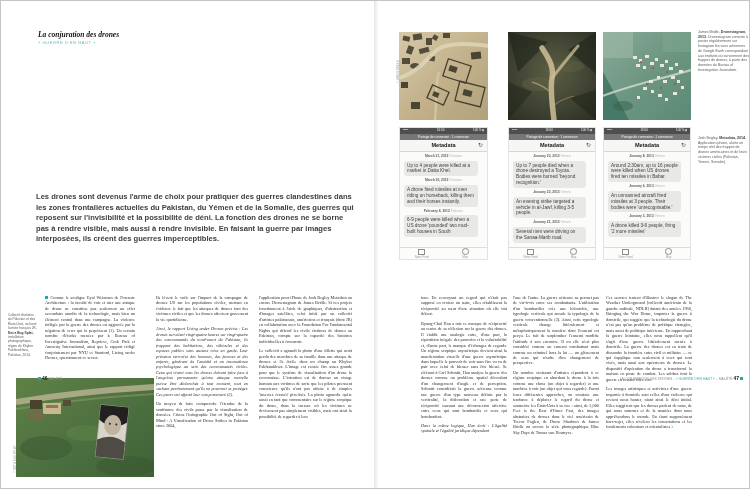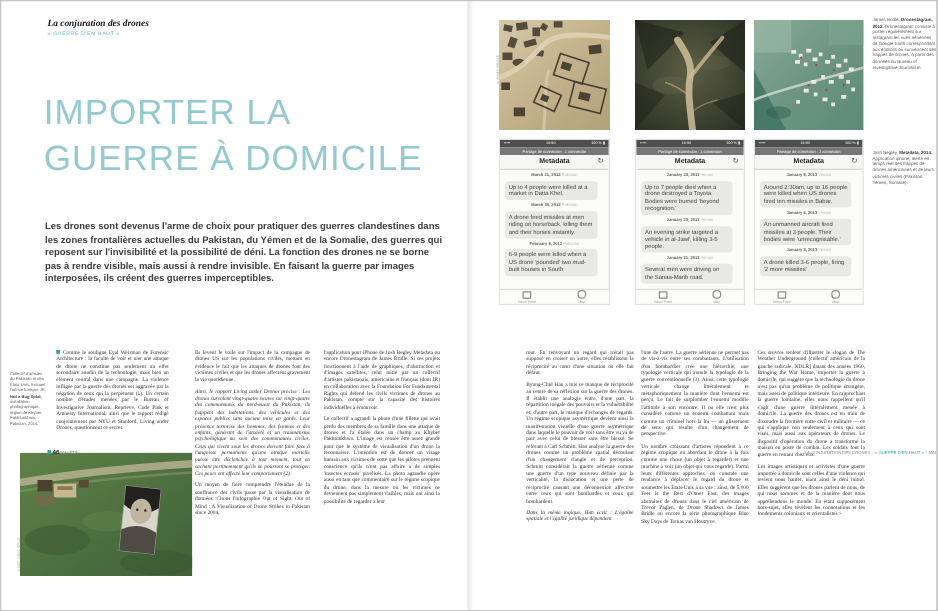--- a/index.html
+++ b/index.html
@@ -1,19 +1,19 @@
 <!DOCTYPE html>
 <html><head>
 <meta charset="utf-8">
 <style>
   html,body{margin:0;padding:0;background:#9a9a9a;}
   .spread{position:relative;width:750px;height:489px;background:#ffffff;
     border:1px solid #c4c4c4;box-sizing:border-box;overflow:hidden;
     font-family:"Liberation Serif",serif;color:#2c2c2c;}
-  .page{position:absolute;top:0;height:377px;width:375px;padding-left:24px;}
+  .page{position:absolute;top:16px;height:377px;width:375px;}
   .page-left{left:0;}
   .page-right{left:375px;}
   .fold{position:absolute;left:373px;top:0;width:4px;height:489px;
     background:linear-gradient(to right,rgba(0,0,0,0.10),rgba(0,0,0,0.02));}
 
   
   .kicker{position:absolute;left:37px;top:13px;font:italic 700 7.5px "Liberation Serif",serif;color:#141414;}
   .kicker-sub{position:absolute;left:37px;top:23px;font:4px "Liberation Sans",sans-serif;
     letter-spacing:.6px;color:#5cb9c0;text-transform:uppercase;}
   .big-title{position:absolute;left:34px;top:70px;font-family:"Liberation Sans",sans-serif;
@@ -88,24 +88,20 @@
 </head>
 <body>
 
 <div class="spread">
 
   <div class="page page-left">
 
     <div class="kicker">La conjuration des drones</div>
     <div class="kicker-sub">« GUERRE D'EN HAUT »</div>
 
-    <div class="big-title">
-      <span>IMPORTER LA</span><br>
-      <span>GUERRE À DOMICILE</span>
-    </div>
     <div class="lead">Les drones sont devenus l'arme de choix pour pratiquer des guerres clandestines dans les zones frontalières actuelles du Pakistan, du Yémen et de la Somalie, des guerres qui reposent sur l'invisibilité et la possibilité de déni. La fonction des drones ne se borne pas à rendre visible, mais aussi à rendre invisible. En faisant la guerre par images interposées, ils créent des guerres imperceptibles.</div>
 
     <div class="margin-cap cap-left">
       <span>Collectif d'artistes du Pakistan et des États-Unis, incluant l'artiste français JR, </span><b>Not a Bug Splat,</b><span> installation photographique, région de Khyber Pakhtunkhwa, Pakistan, 2014.</span>
     </div>
 
     <div class="col l-col1">
       <p><span class="sq"></span><span>Comme le souligne Eyal Weizman de Forensic Architecture : la faculté de voir et nier une attaque de drone ne constitue pas seulement un effet secondaire anodin de la technologie, mais bien un élément central dans une campagne. La violence infligée par la guerre des drones est aggravée par la négation de ceux qui la perpétuent (1). Un certain nombre d'études menées par le Bureau of Investigative Journalism, Reprieve, Code Pink et Amnesty International, ainsi que le rapport rédigé conjointement par NYU et Stanford, Living under Drones, questionnent ce secret.</span></p>
     </div>
     <div class="col l-col2">

